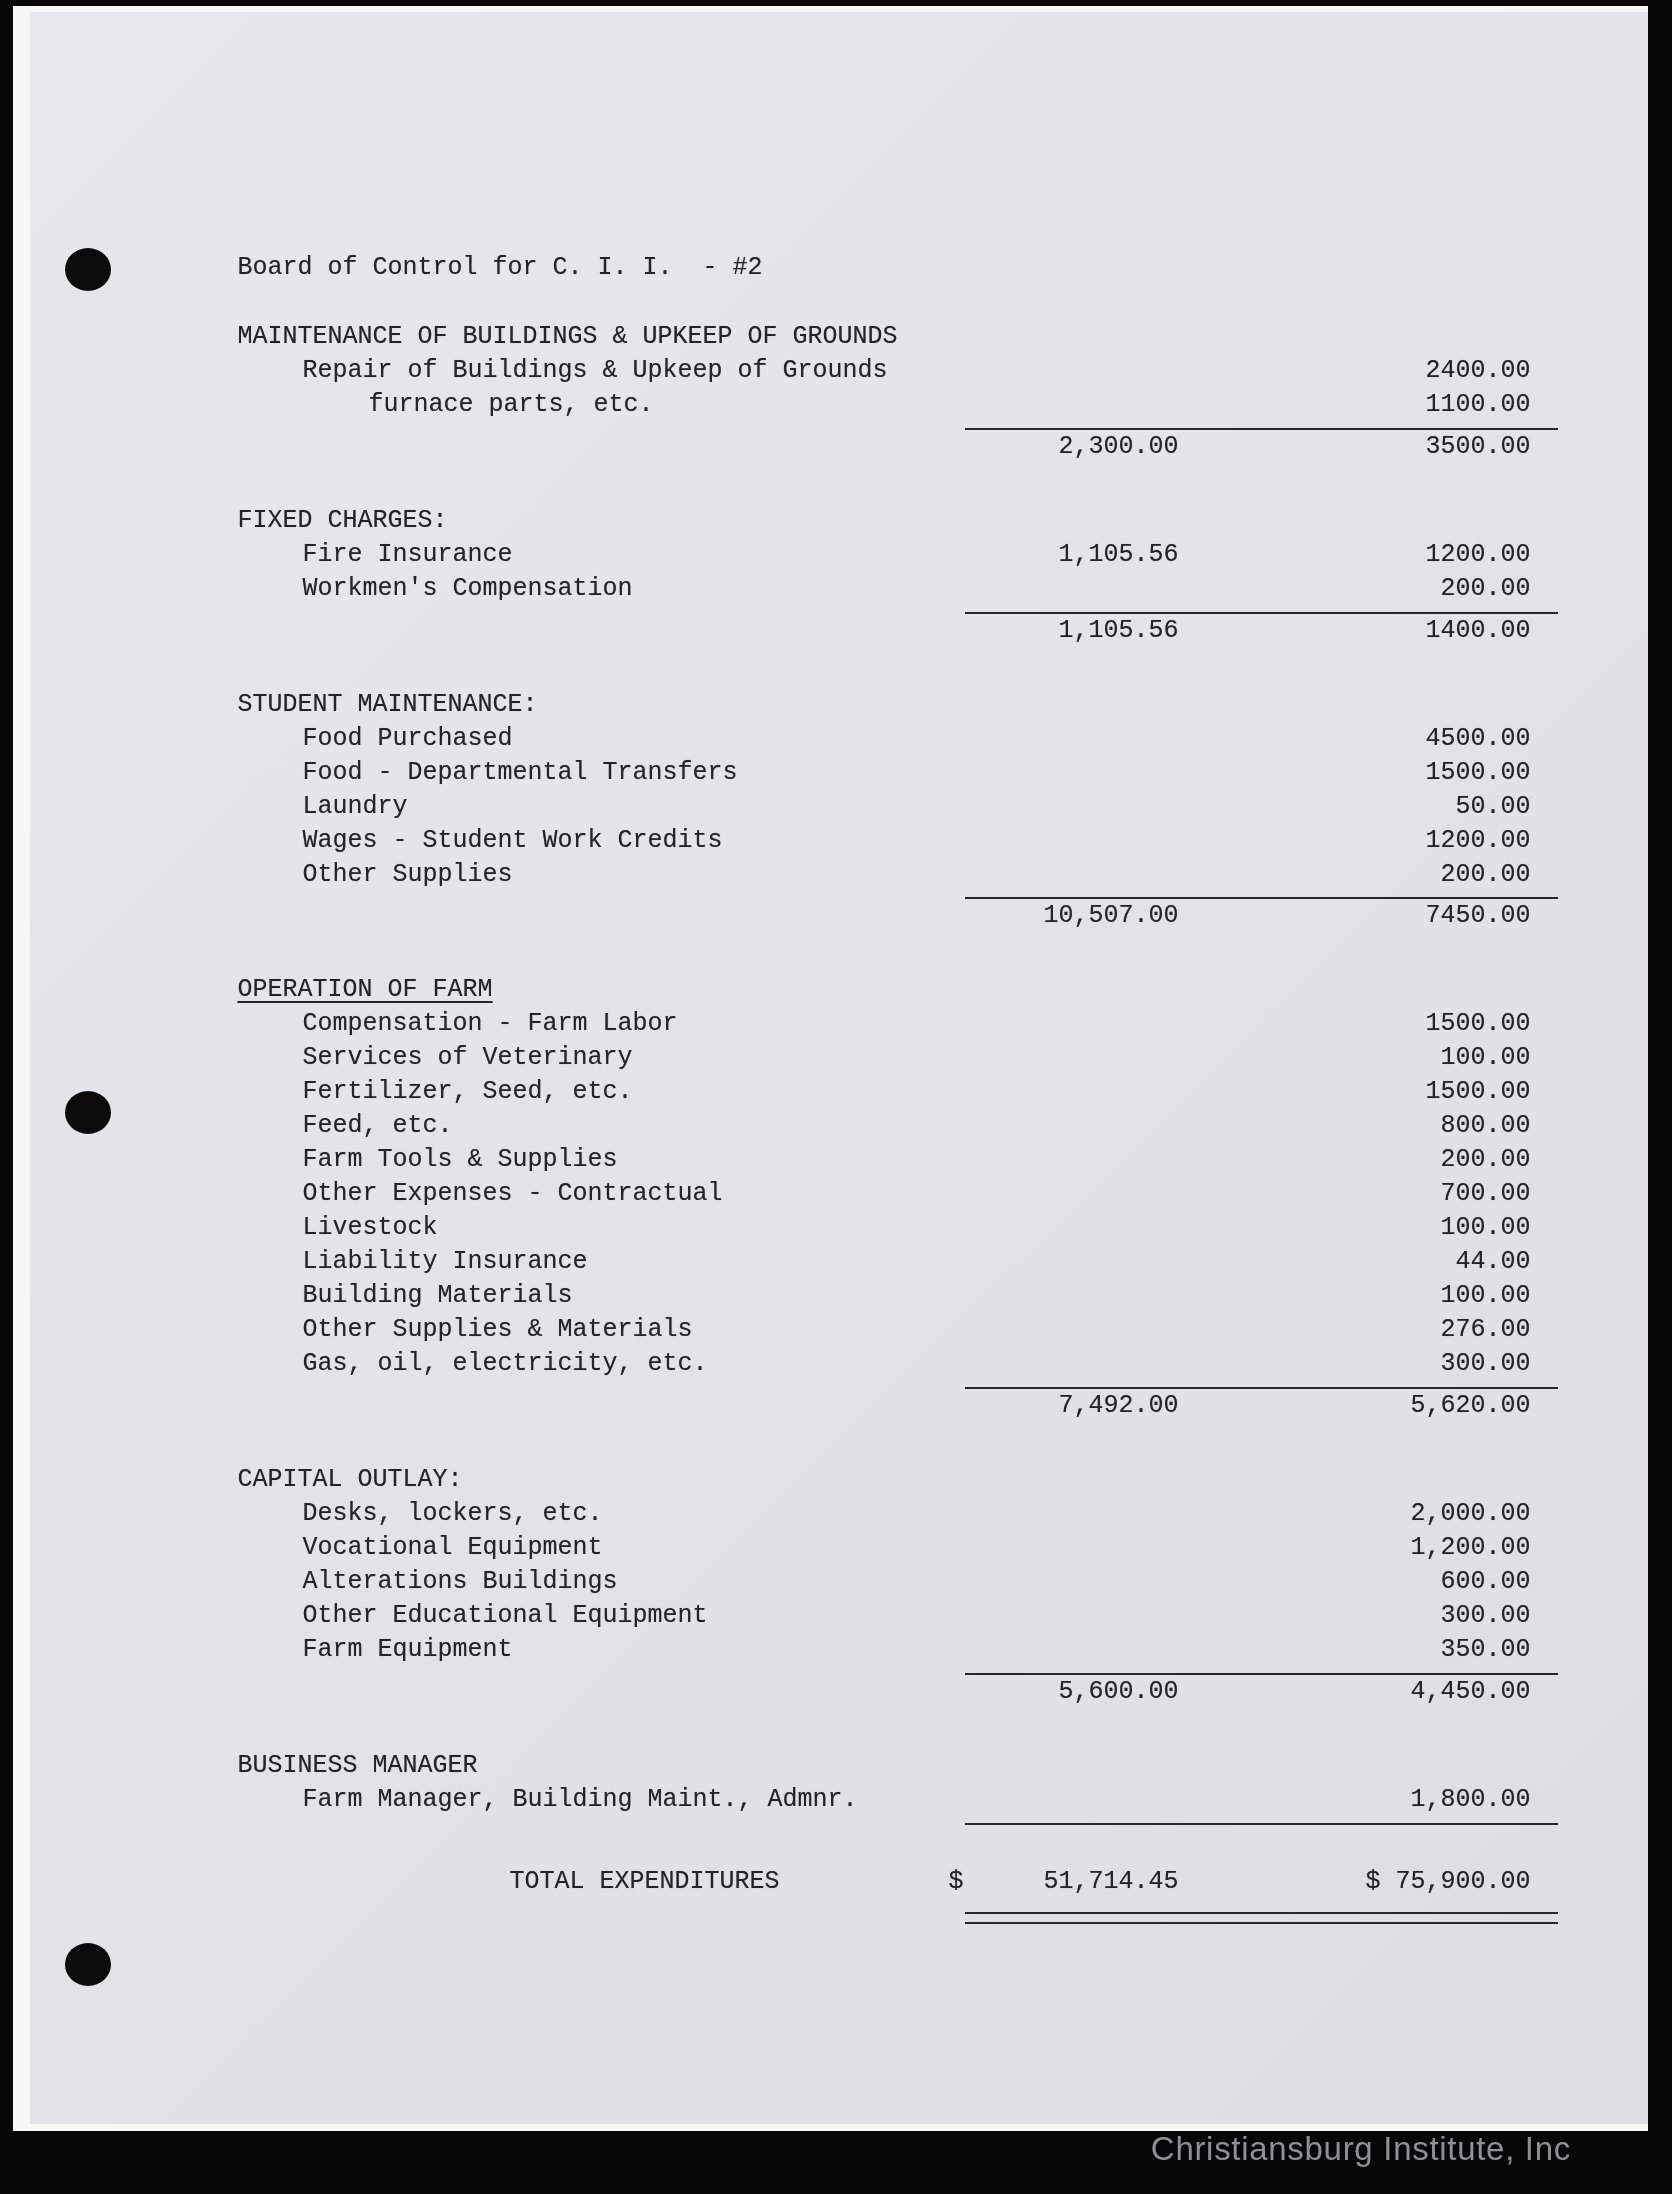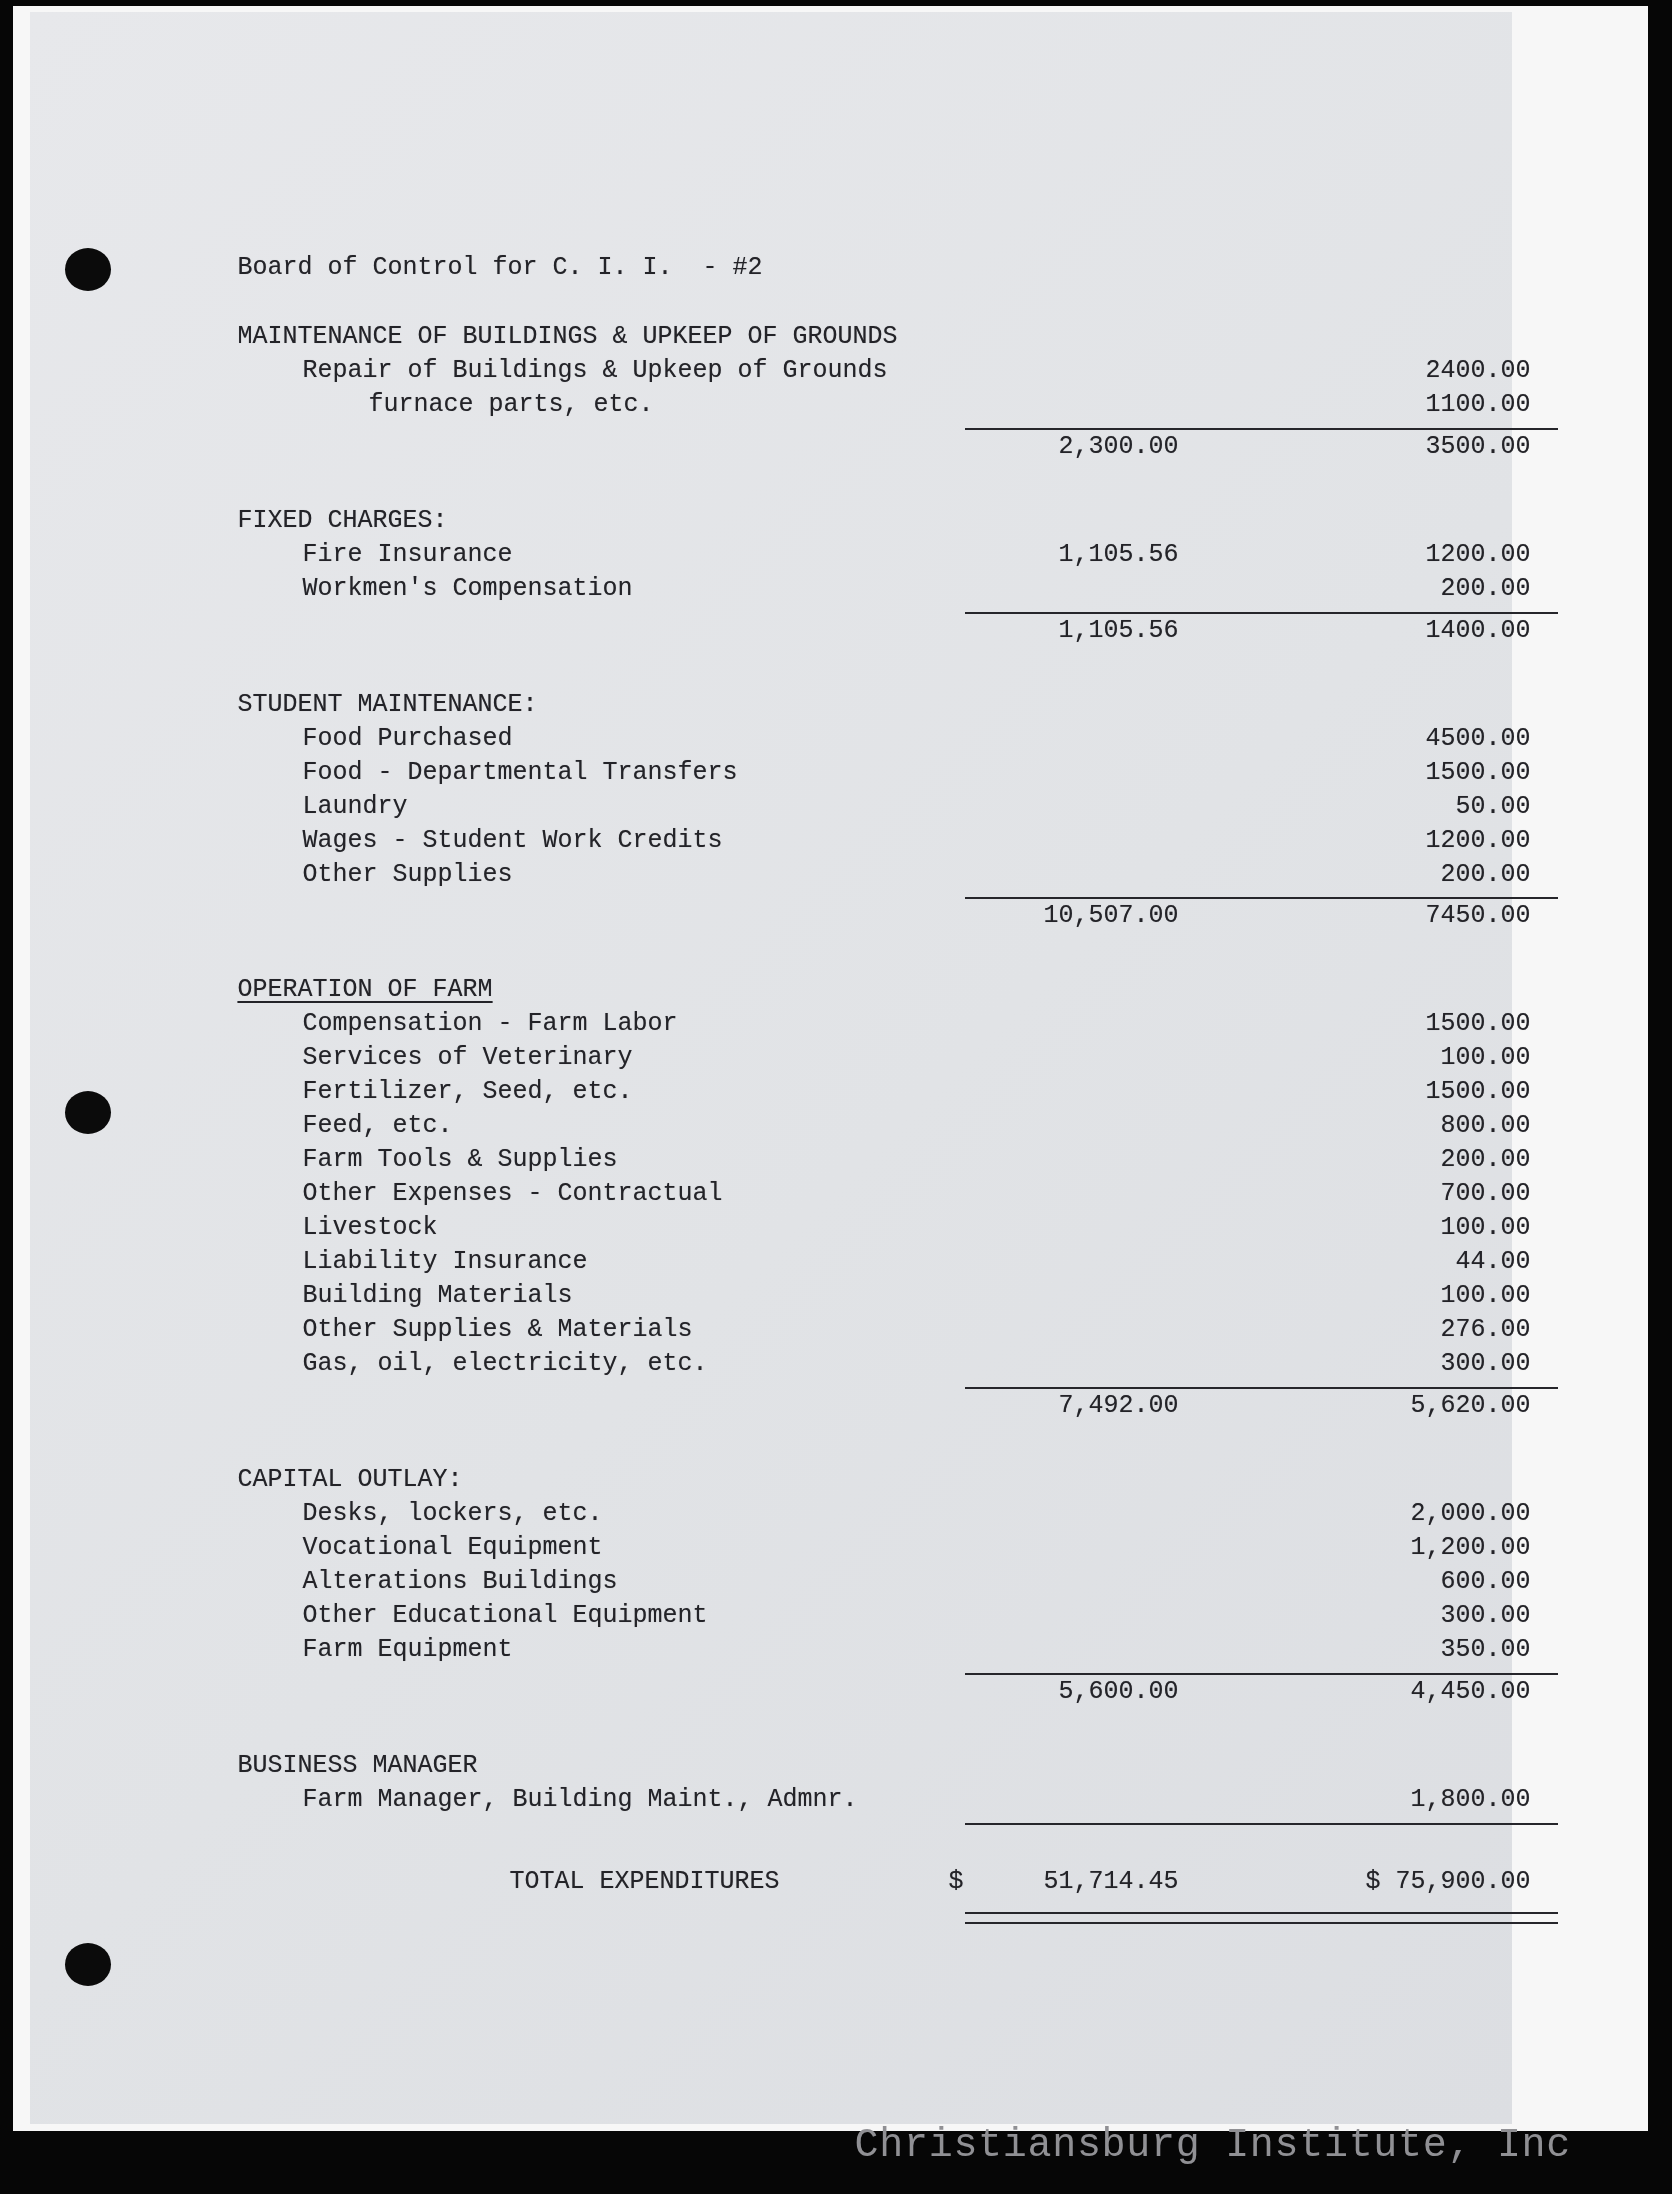--- a/index.html
+++ b/index.html
@@ -10,21 +10,21 @@
     overflow:hidden;
     font-family:"Liberation Mono","DejaVu Sans Mono",monospace;
   }
   .page-edge {
     position:absolute; left:13.3px; top:5.9px;
     width:1635px; height:2125px;
     background:#f7f7f7;
   }
   .paper {
     position:absolute; left:29.5px; top:11.8px;
-    width:1482px; height:2112px;
+    width:1618px; height:2112px;
     background:linear-gradient(135deg,#e7e8eb 0%, #e1e3e6 55%, #dcdee2 100%);
   }
   .hole {
     position:absolute;
     width:46px; height:43px;
     border-radius:50%;
     background:#0b0b0b;
     left:35px;
   }
   .hole-1 { top:236px; }
@@ -70,22 +70,22 @@
     width:593px;
     height:8px;
     margin-top:13.3px;
     border-top:2.2px solid #26262b;
     border-bottom:2.2px solid #26262b;
   }
 
   .watermark {
     position:absolute;
     right:102px; bottom:26.5px;
-    font-family:Liberation Mono, monospace;
-    font-size:40px;
+    font-family:Liberation Sans, sans-serif;
+    font-size:33px;
     color:#909094;
     letter-spacing:0.7px;
   }
 </style>
 </head>
 <body>
 
 <div class="page-edge"></div>
 
 <div class="paper">

